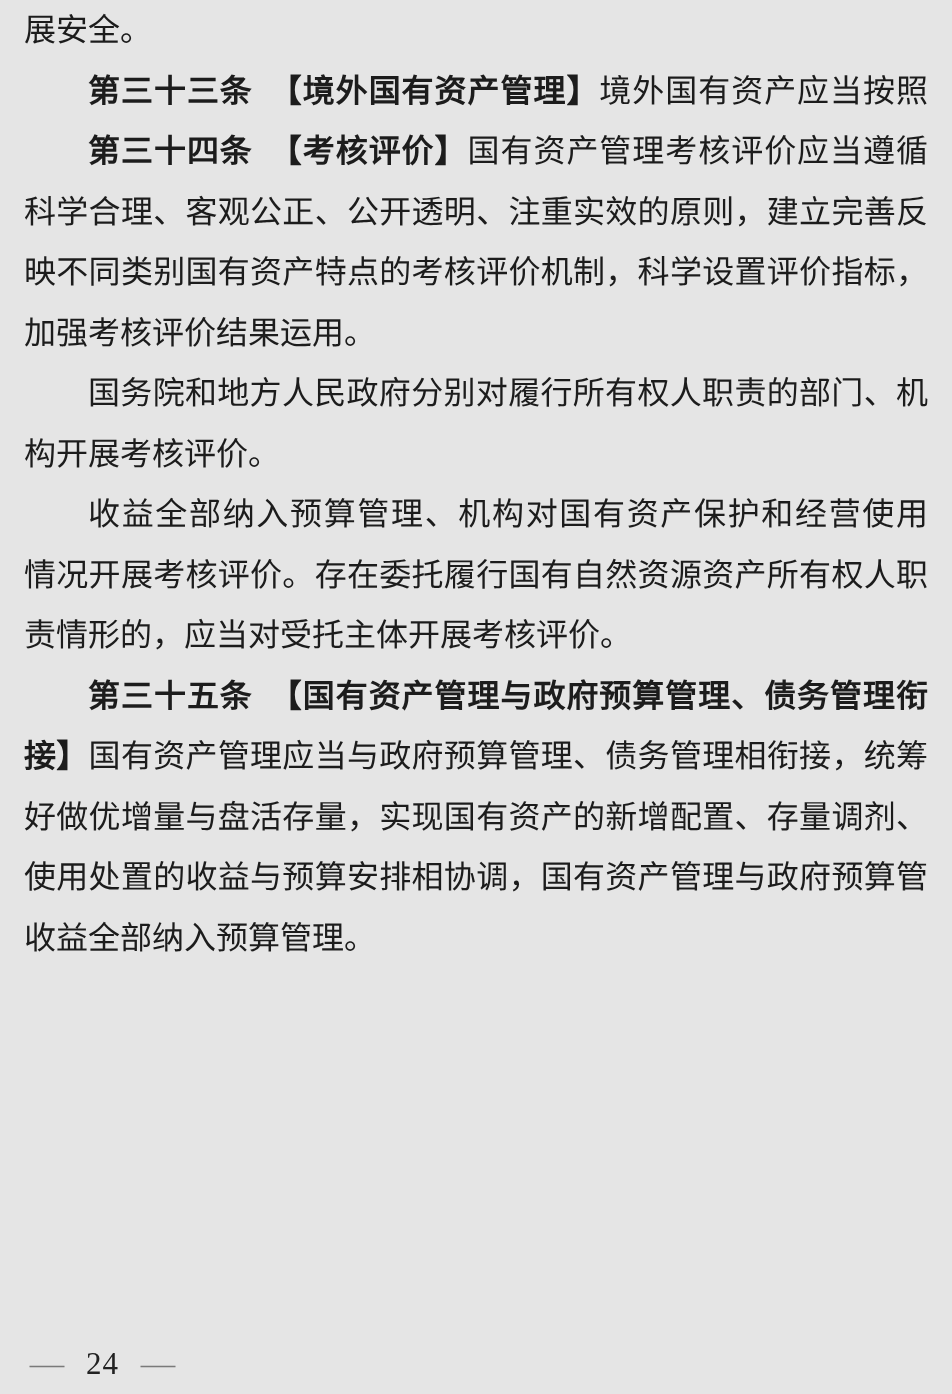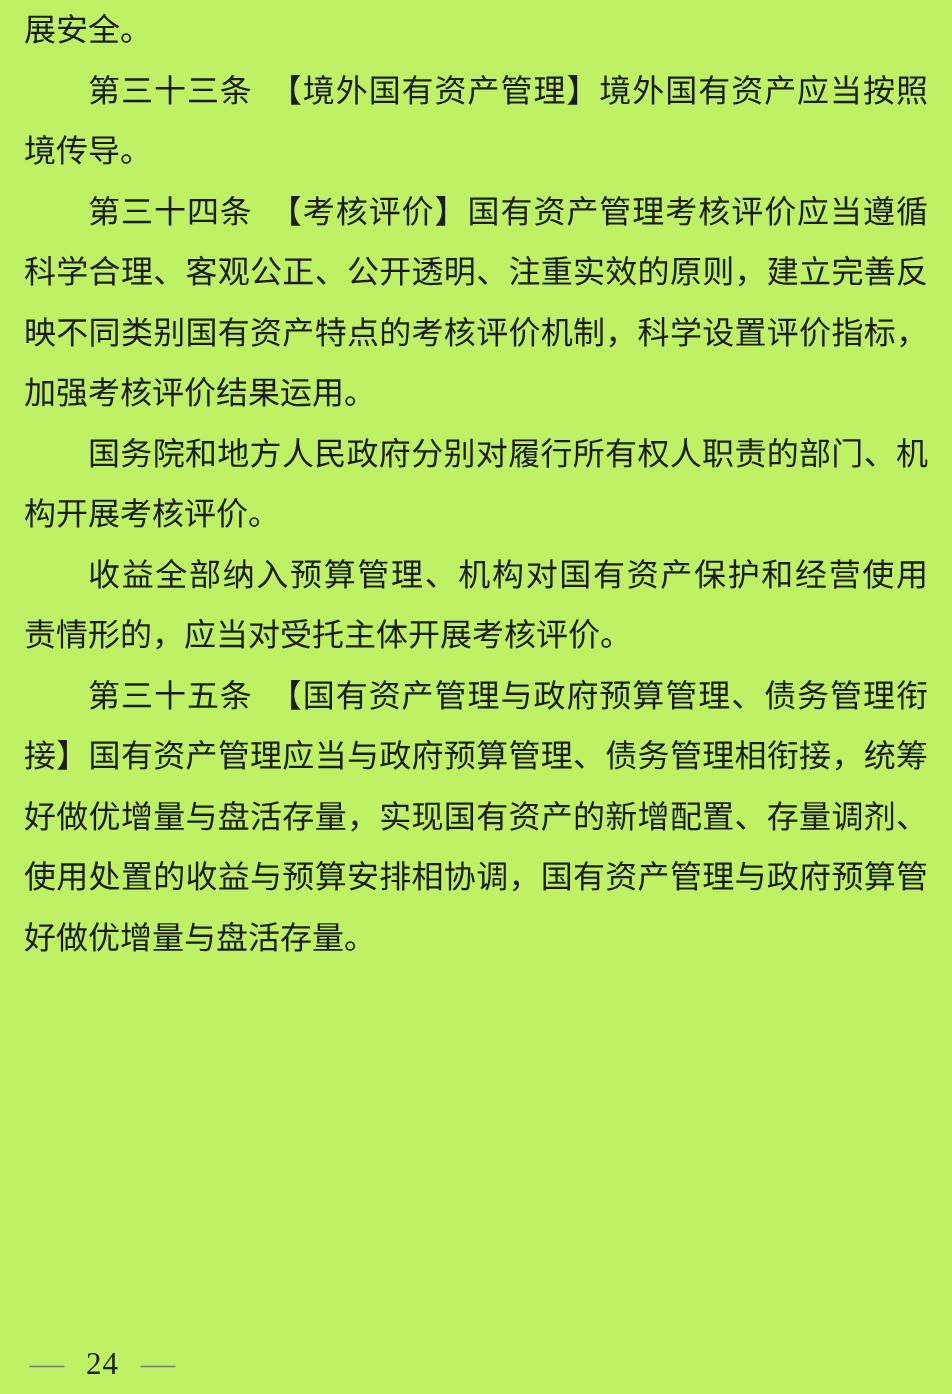--- a/index.html
+++ b/index.html
@@ -10,21 +10,21 @@
   body {
     width: 952px;
     height: 1394px;
     position: relative;
     overflow: hidden;
     font-family: "Liberation Serif", "DejaVu Serif", serif;
   }
   .page {
     position: absolute;
     inset: 0;
-    background: #bef264;
+    background: #e5e5e5;
     padding-left: 12px;
   }
   .body-text {
     position: absolute;
     left: 24px;
     top: 0;
     width: 904px;
   }
   .line {
     height: 60.5px;
@@ -39,21 +39,21 @@
     text-align-last: justify;
     text-justify: inter-character;
   }
   .line.indent {
     text-indent: 64px;
   }
   .seg {
     font-family: "Liberation Serif", "DejaVu Serif", serif;
   }
   .seg-bold {
-    font-weight: 400;
+    font-weight: 700;
     font-family: "Liberation Sans", "DejaVu Sans", sans-serif;
   }
   .footer {
     position: absolute;
     left: 32px;
     top: 1344px;
     height: 40px;
     display: flex;
     align-items: center;
     gap: 24px;
@@ -71,33 +71,33 @@
     letter-spacing: 1px;
   }
 </style>
 </head>
 <body>
 
 <div class="page">
   <div class="body-text">
       <div class="line"><span class="seg">展安全。</span></div>
       <div class="line justify indent"><span class="seg seg-bold">第三十三条　【境外国有资产管理】</span><span class="seg">境外国有资产应当按照</span></div>
-      <div class="line"><span class="seg">境传导。</span></div>
       <div class="line justify indent"><span class="seg seg-bold">第三十四条　【考核评价】</span><span class="seg">国有资产管理考核评价应当遵循</span></div>
       <div class="line justify"><span class="seg">科学合理、客观公正、公开透明、注重实效的原则，建立完善反</span></div>
       <div class="line justify"><span class="seg">映不同类别国有资产特点的考核评价机制，科学设置评价指标，</span></div>
       <div class="line"><span class="seg">加强考核评价结果运用。</span></div>
       <div class="line justify indent"><span class="seg">国务院和地方人民政府分别对履行所有权人职责的部门、机</span></div>
       <div class="line"><span class="seg">构开展考核评价。</span></div>
       <div class="line justify indent"><span class="seg">收益全部纳入预算管理、机构对国有资产保护和经营使用</span></div>
+      <div class="line justify"><span class="seg">情况开展考核评价。存在委托履行国有自然资源资产所有权人职</span></div>
       <div class="line"><span class="seg">责情形的，应当对受托主体开展考核评价。</span></div>
       <div class="line justify indent"><span class="seg seg-bold">第三十五条　【国有资产管理与政府预算管理、债务管理衔</span></div>
       <div class="line justify"><span class="seg seg-bold">接】</span><span class="seg">国有资产管理应当与政府预算管理、债务管理相衔接，统筹</span></div>
       <div class="line justify"><span class="seg">好做优增量与盘活存量，实现国有资产的新增配置、存量调剂、</span></div>
       <div class="line justify"><span class="seg">使用处置的收益与预算安排相协调，国有资产管理与政府预算管理</span></div>
-      <div class="line"><span class="seg">好做优增量与盘活存量。</span></div>
+      <div class="line"><span class="seg">收益全部纳入预算管理。</span></div>
     </div>
   <div class="footer">
     <span class="dash">—</span>
     <span class="pagenum">24</span>
     <span class="dash">—</span>
   </div>
 </div>
 
 </body></html>

